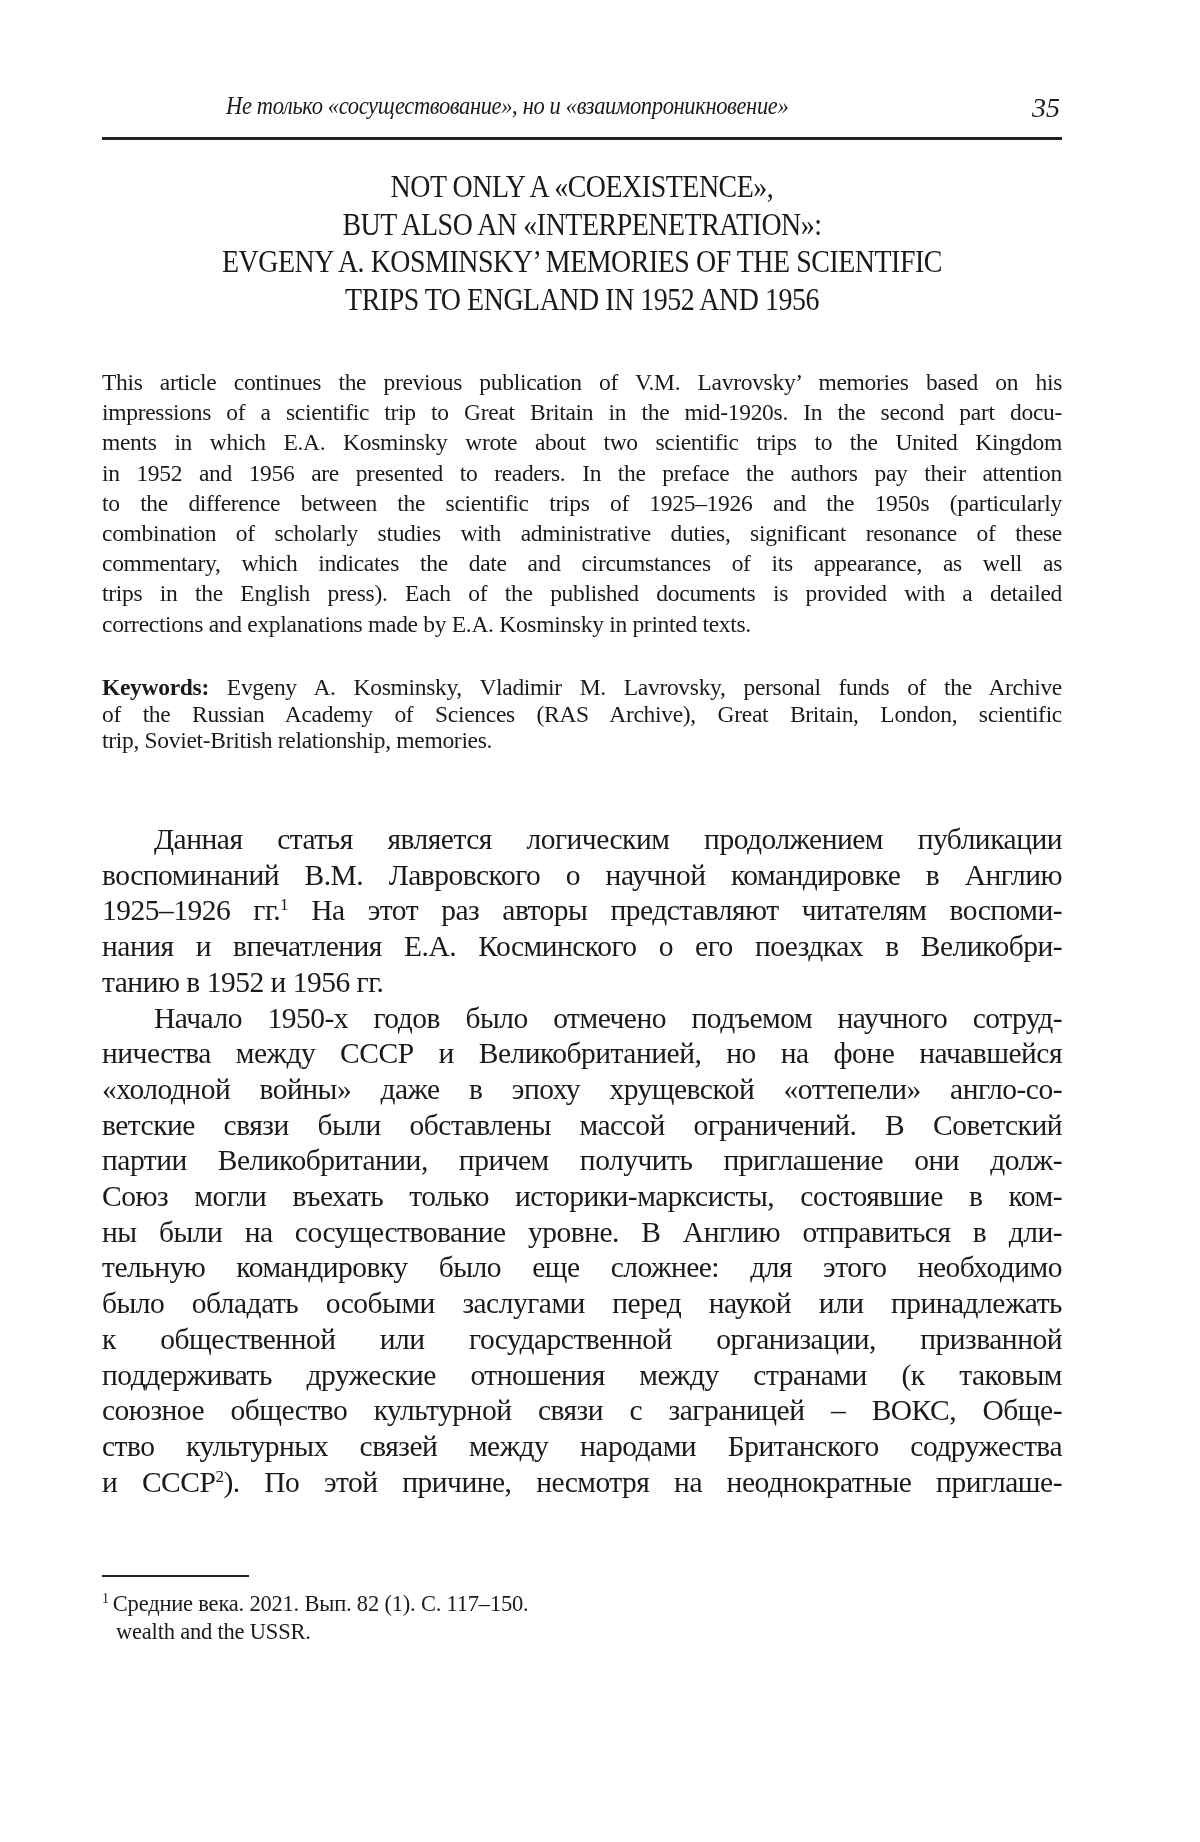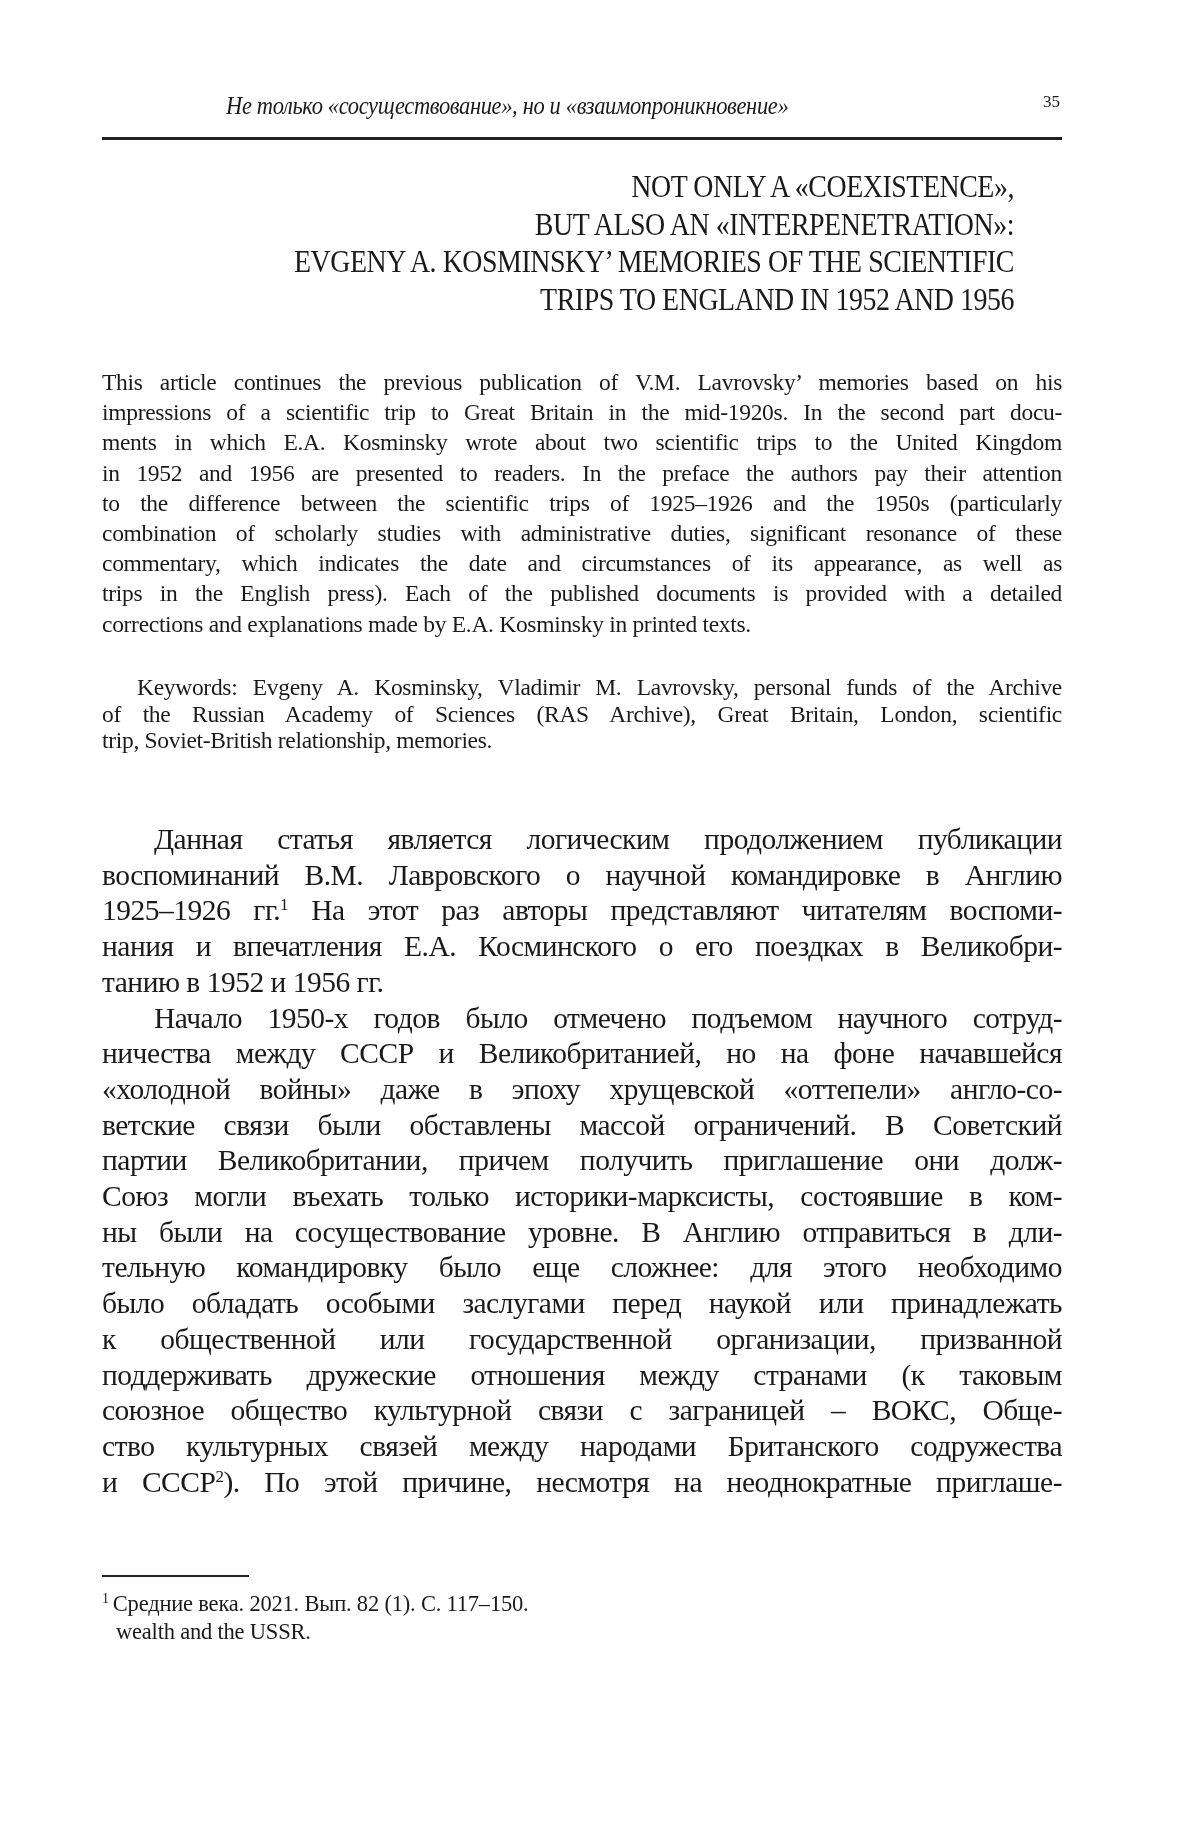--- a/index.html
+++ b/index.html
@@ -3,36 +3,36 @@
 <meta charset="utf-8">
 <style>
   html, body { margin: 0; padding: 0; background: #ffffff; }
   body { width: 1200px; height: 1842px; position: relative; overflow: hidden;
          font-family: "Liberation Serif", "DejaVu Serif", serif; color: #1a1a1a; }
   .page { position: absolute; left: 102px; top: 0; width: 960px; }
 
   .running-head { position: absolute; top: 92px; left: 0; width: 960px; height: 34px; text-align: center; }
   .running-title { position: absolute; left: 124px; top: 0; font-style: italic; font-size: 25px;
                    letter-spacing: -0.4px; transform: scaleX(0.9); transform-origin: left top; white-space: nowrap; }
-  .page-number { position: absolute; right: 2px; top: 0; font-size: 17px; }
+  .page-number { position: absolute; right: 2px; top: 0; font-style: italic; font-size: 28px; }
   .head-rule { position: absolute; top: 137px; left: 0; width: 960px; height: 0; border-top: 3px solid #222; }
 
-  .article-title { position: absolute; top: 168px; left: 0; width: 960px; text-align: right;
+  .article-title { position: absolute; top: 168px; left: 0; width: 960px; text-align: center;
                    font-size: 31px; line-height: 37.5px; letter-spacing: -0.5px; }
   .article-title div { transform: scaleX(0.9); transform-origin: center; white-space: nowrap; }
 
   .abstract { position: absolute; top: 367px; left: 0; width: 960px; font-size: 23.5px;
               line-height: 30.2px; text-align: justify; letter-spacing: -0.3px; }
   .abstract .line, .keywords .line, .body-text .line, .footnotes .line {
       display: block; white-space: nowrap; text-align: justify; text-align-last: justify; height: inherit; }
   .abstract .line.last, .keywords .line.last, .body-text .line.last, .footnotes .line.last { text-align-last: left; }
 
   .keywords { position: absolute; top: 674px; left: 0; width: 960px; font-size: 23.5px;
               line-height: 26.5px; letter-spacing: -0.3px; }
-  .kw-label { font-weight: normal; margin-left: 35px; }
+  .kw-label { font-weight: bold; }
 
   .body-text { position: absolute; top: 822px; left: 0; width: 960px; font-size: 29.5px;
                line-height: 35.7px; letter-spacing: -0.5px; }
   .indent { padding-left: 52px; }
 
   .fn-rule { position: absolute; top: 1575px; left: 0; width: 147px; border-top: 2px solid #222; }
   .footnotes { position: absolute; top: 1585px; left: 0; width: 960px; font-size: 22.5px;
                line-height: 27.5px; letter-spacing: -0.2px; }
   .fn-num { font-size: 14px; vertical-align: 8px; margin-right: 4px; }
   .fn-cont { padding-left: 14px; }

